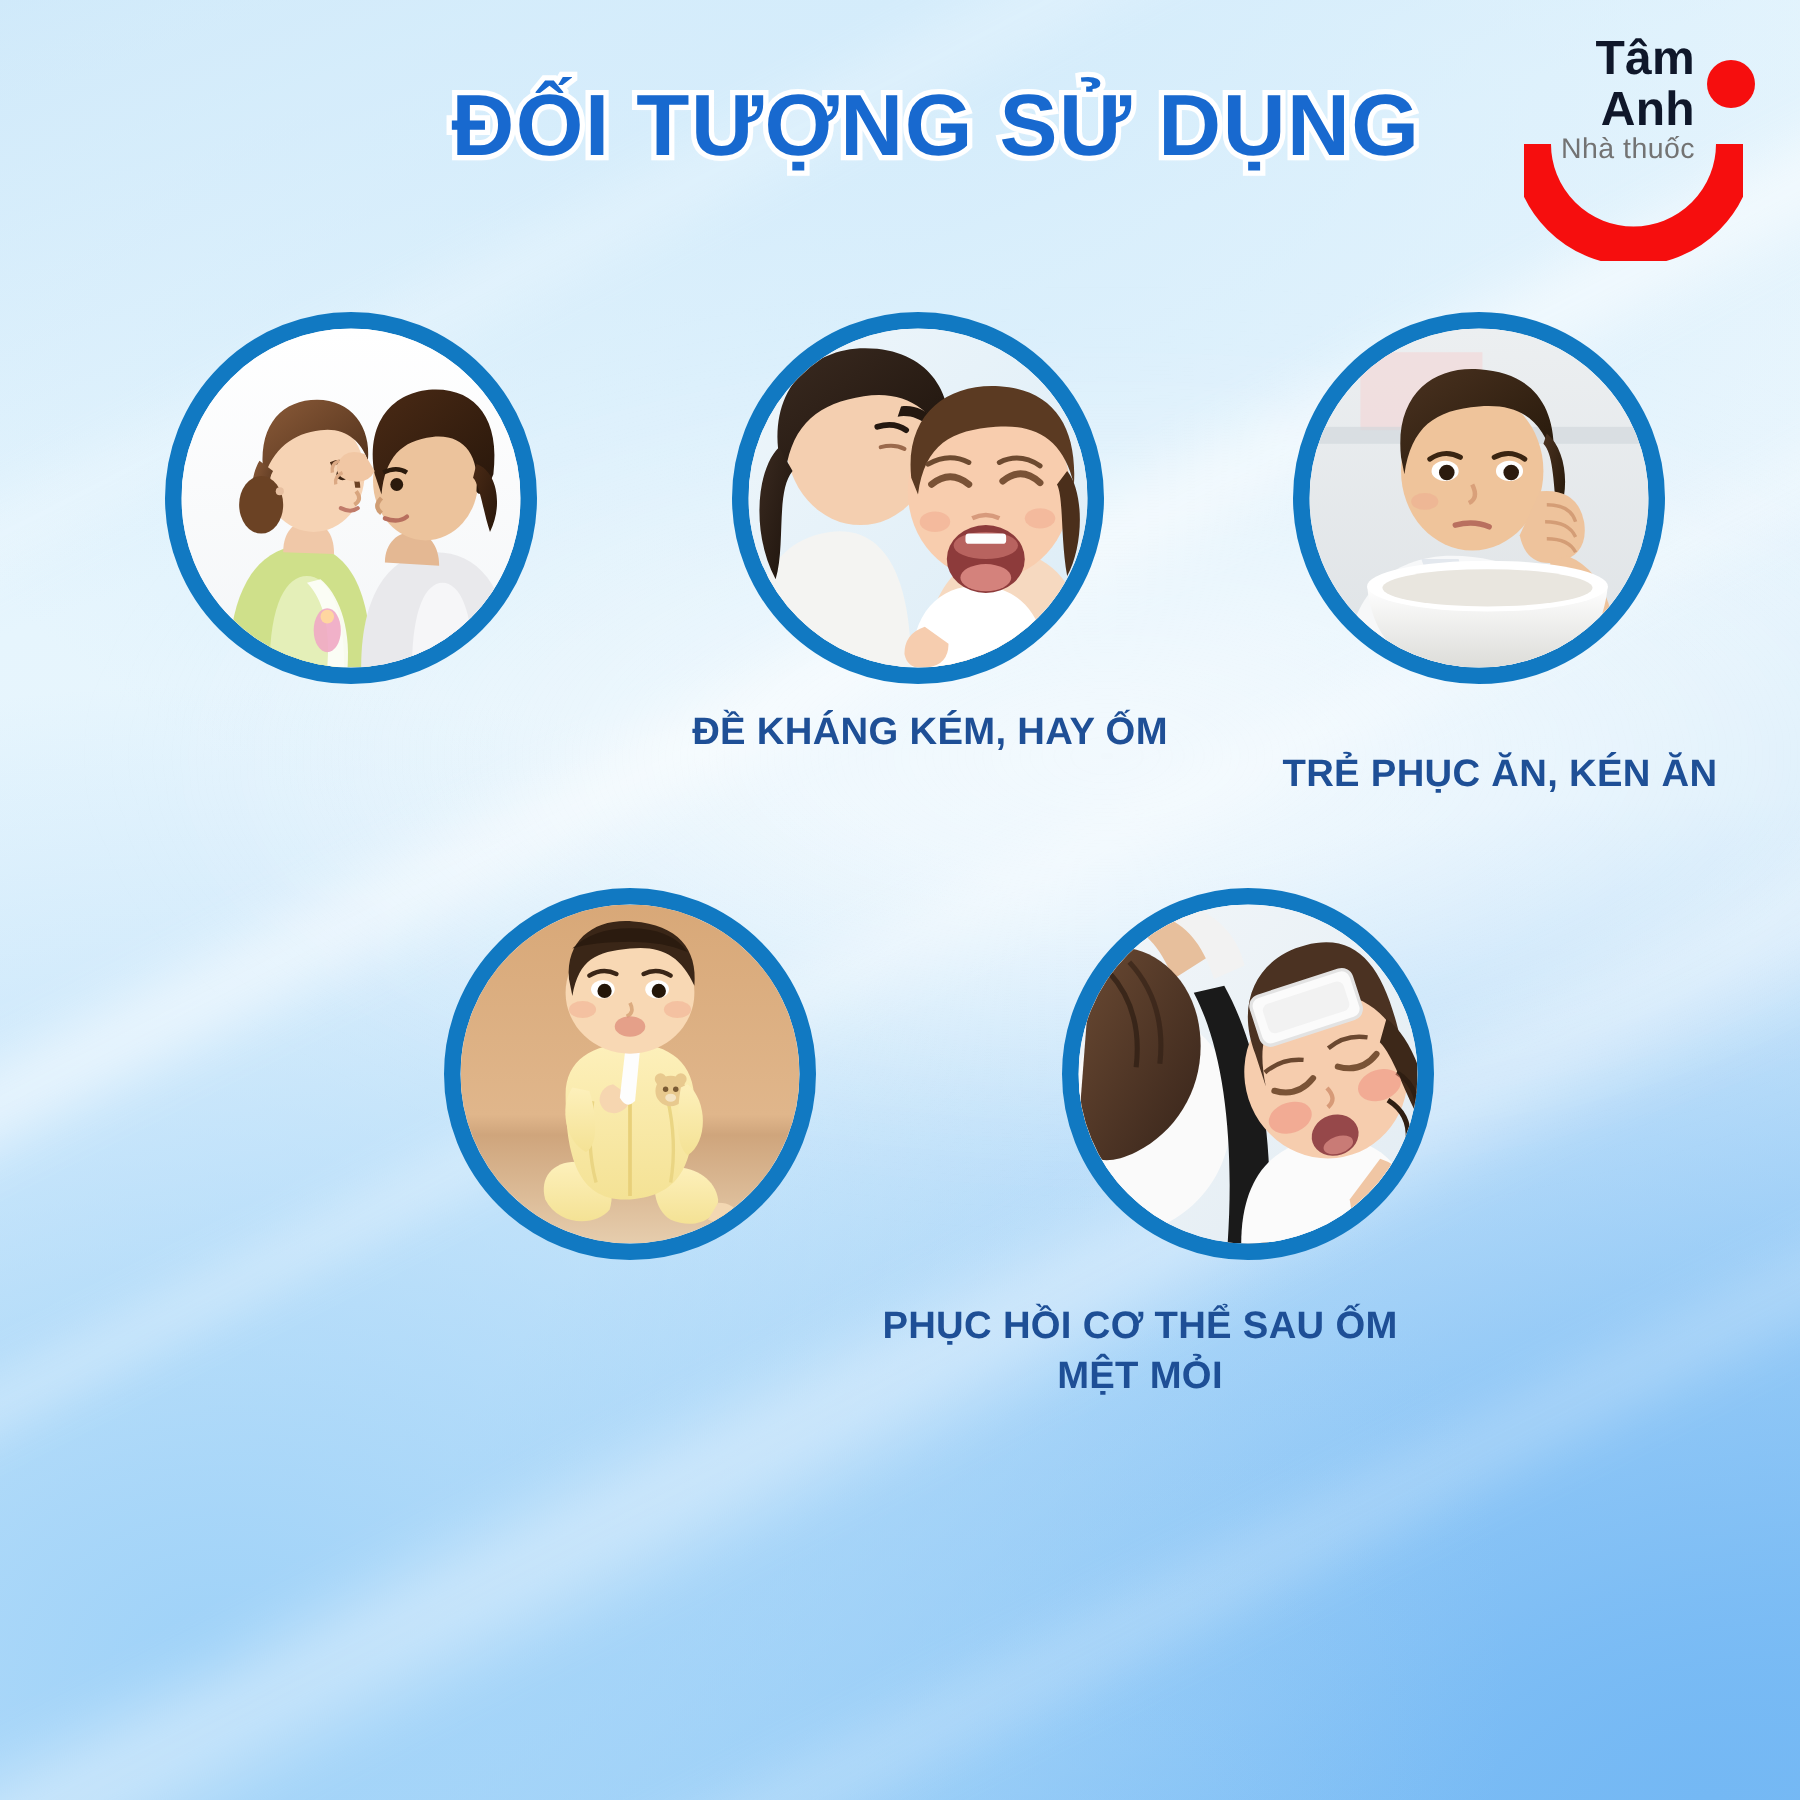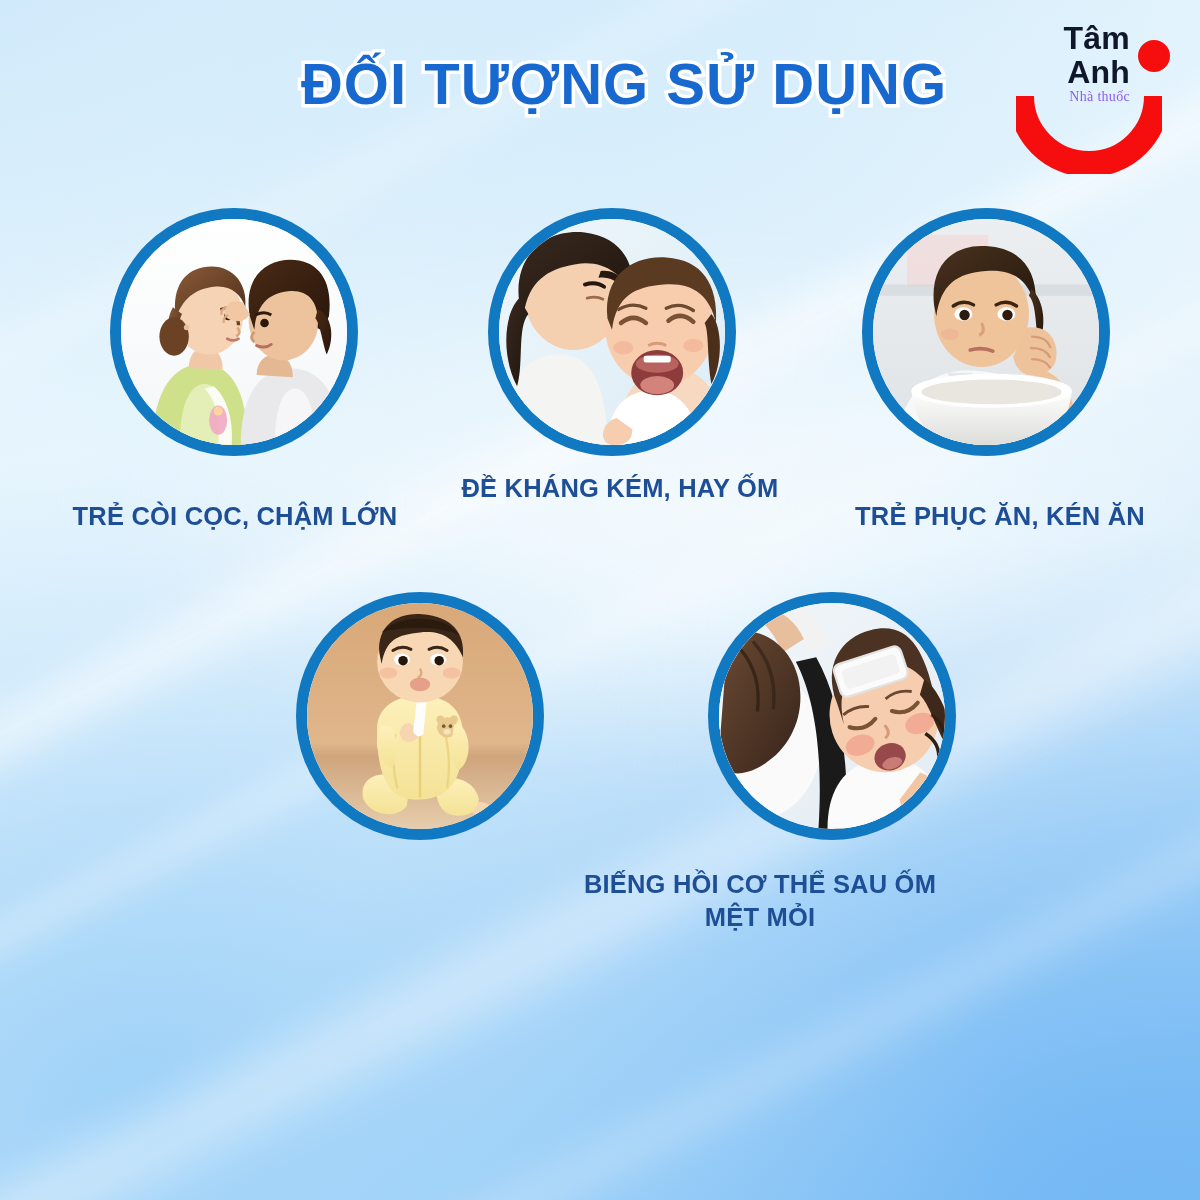--- a/index.html
+++ b/index.html
@@ -49,21 +49,21 @@
     -webkit-text-stroke:7px #ffffff;
     paint-order:stroke fill;
     text-shadow:0 2px 3px rgba(255,255,255,.9);
     margin-left:48px;
   }
 
   
   .logo { position:absolute; right:22px; top:18px; width:180px; height:150px; }
   .logo-text { position:absolute; left:0; top:4px; width:132px; text-align:right; }
   .logo-brand { font-size:32px; font-weight:800; color:#0f172a; letter-spacing:.2px; line-height:1.05; }
-  .logo-sub   { font-size:14px; font-weight:400; color:#8b5cf6; letter-spacing:.3px; line-height:1.2;font-family:Liberation Serif, serif; }
+  .logo-sub   { font-size:19px; font-weight:400; color:#737373; letter-spacing:.3px; line-height:1.2; }
   .logo-dot {
     position:absolute; right:8px; top:22px;
     width:32px; height:32px; border-radius:50%;
     background:#f60e0e;
   }
   .logo-smile { position:absolute; left:18px; top:78px; width:146px; height:78px; }
 
   
   .circle {
     position:absolute;
@@ -170,21 +170,20 @@
       <circle cx="127" cy="92" r="3.8" fill="#2b1a0c"></circle>
       <path d="M119 85 q8 -4 14 0" stroke="#2b1a0c" stroke-width="2.6" fill="none"></path>
       <path d="M118 100 q-5 5 0 9" stroke="#cf9d74" stroke-width="2.6" fill="none"></path>
       <path d="M120 112 q8 3 13 -1" stroke="#b86f5e" stroke-width="2.6" fill="none" stroke-linecap="round"></path>
 
       <path d="M108 74 q-12 -4 -16 6 q-2 8 8 10 q10 2 14 -6 Z" fill="#f1c7a4"></path>
       <path d="M93 78 q-5 2 -4 7" stroke="#dba984" stroke-width="2" fill="none"></path>
       <path d="M95 85 q-5 2 -4 7" stroke="#dba984" stroke-width="2" fill="none"></path>
     </svg>
   </div>
-  <div class="caption" id="t1">TRẺ CÒI CỌC, CHẬM LỚN</div>
 
   <div class="circle" id="c2">
     <svg viewBox="0 0 200 200">
       <defs>
         <linearGradient id="bg2" x1="0" y1="0" x2="1" y2="1">
           <stop offset="0" stop-color="#eef6fb"></stop>
             <stop offset="1" stop-color="#dcecf6"></stop>
         </linearGradient>
         <linearGradient id="mhair" x1="0" y1="0" x2="1" y2="1">
           <stop offset="0" stop-color="#3a2a20"></stop>
@@ -379,16 +378,16 @@
         <ellipse cx="140" cy="136" rx="14" ry="12" fill="#96484a"></ellipse>
         <ellipse cx="140" cy="142" rx="9" ry="5" fill="#c97b76"></ellipse>
 
         <rect x="116" y="44" width="62" height="30" rx="6" fill="#fbfbfb" stroke="#e3e3e3" stroke-width="2"></rect>
         <rect x="122" y="50" width="50" height="18" rx="4" fill="#f2f2f2"></rect>
       </g>
 
       <path d="M178 150 q18 6 20 26 q0 16 -18 18 q-18 0 -20 -20 Z" fill="#f0c6a4"></path>
     </svg>
   </div>
-  <div class="caption" id="t5">BIẾNG HỒI CƠ THỂ SAU ỐM
+  <div class="caption" id="t5">PHỤC HỒI CƠ THỂ SAU ỐM
 MỆT MỎI</div>
 
 </div>
 
 </body></html>

